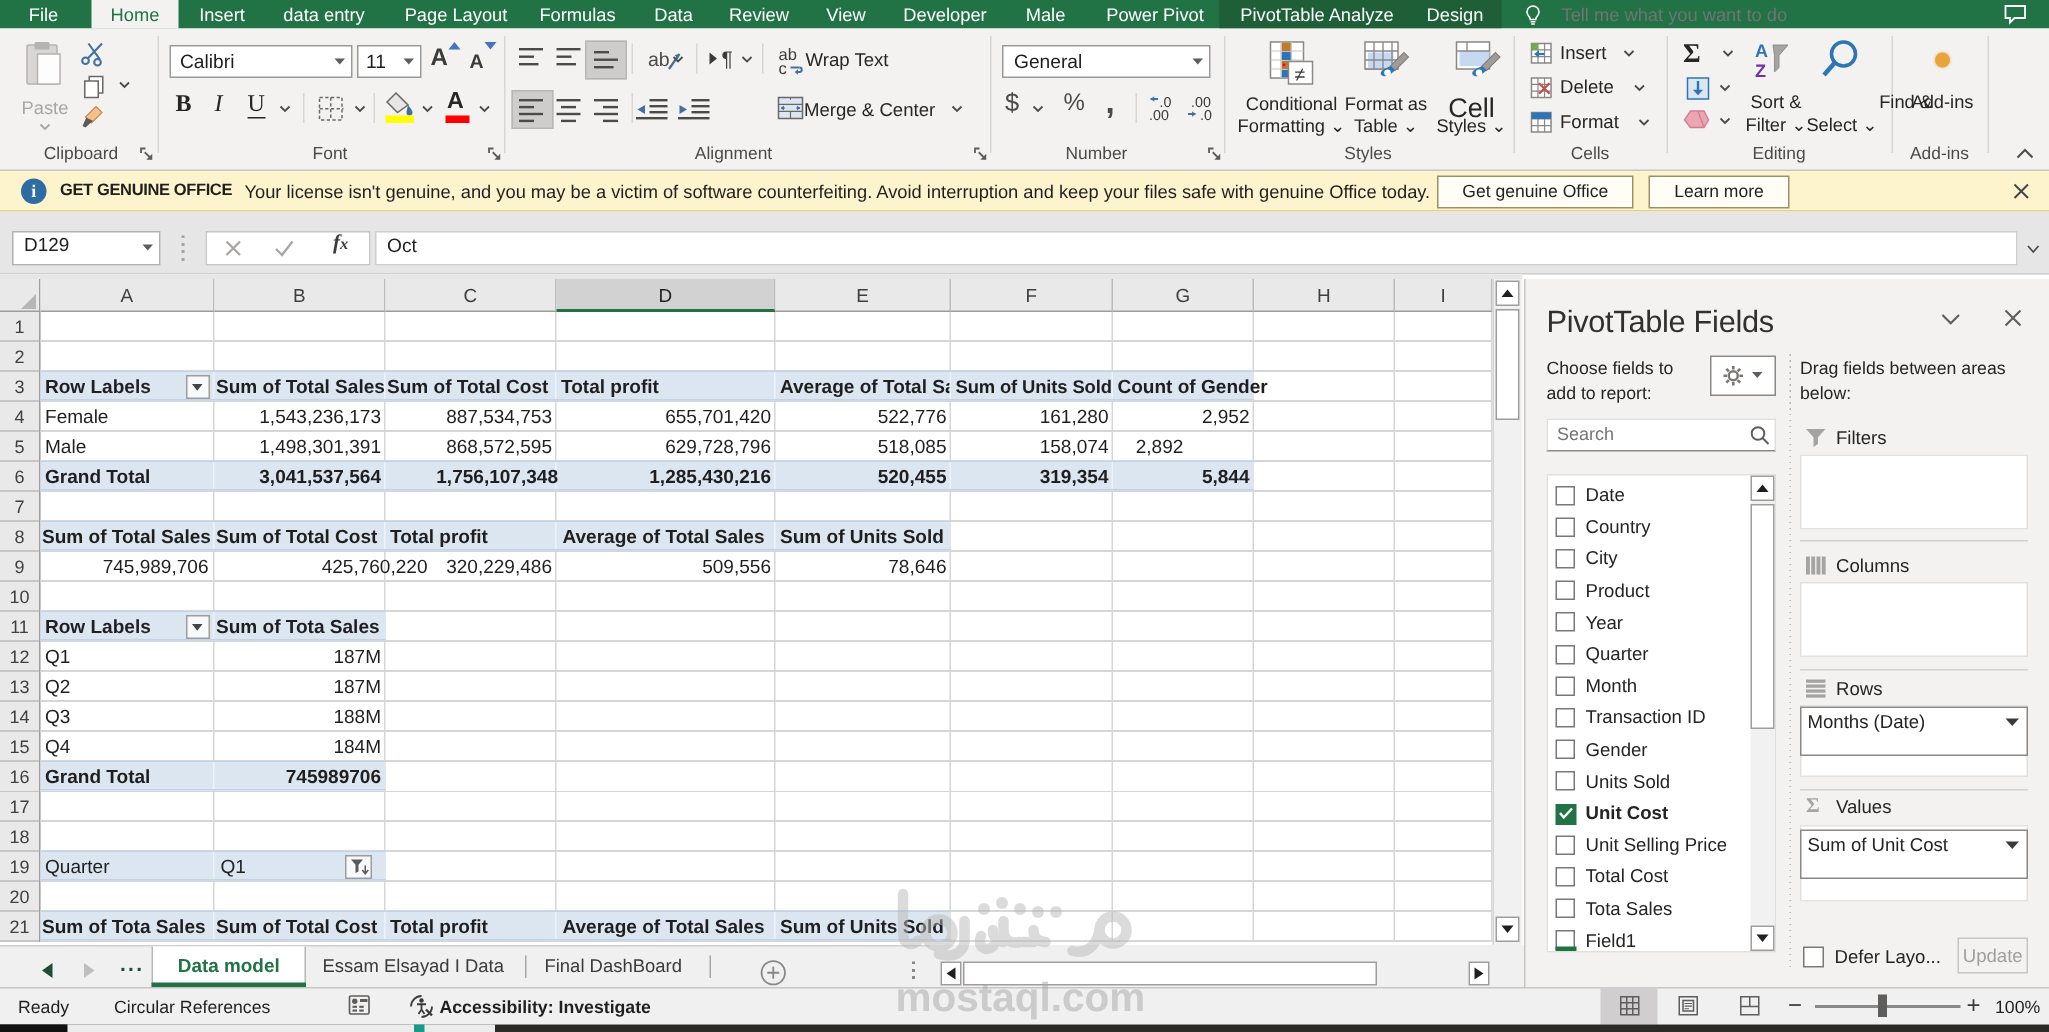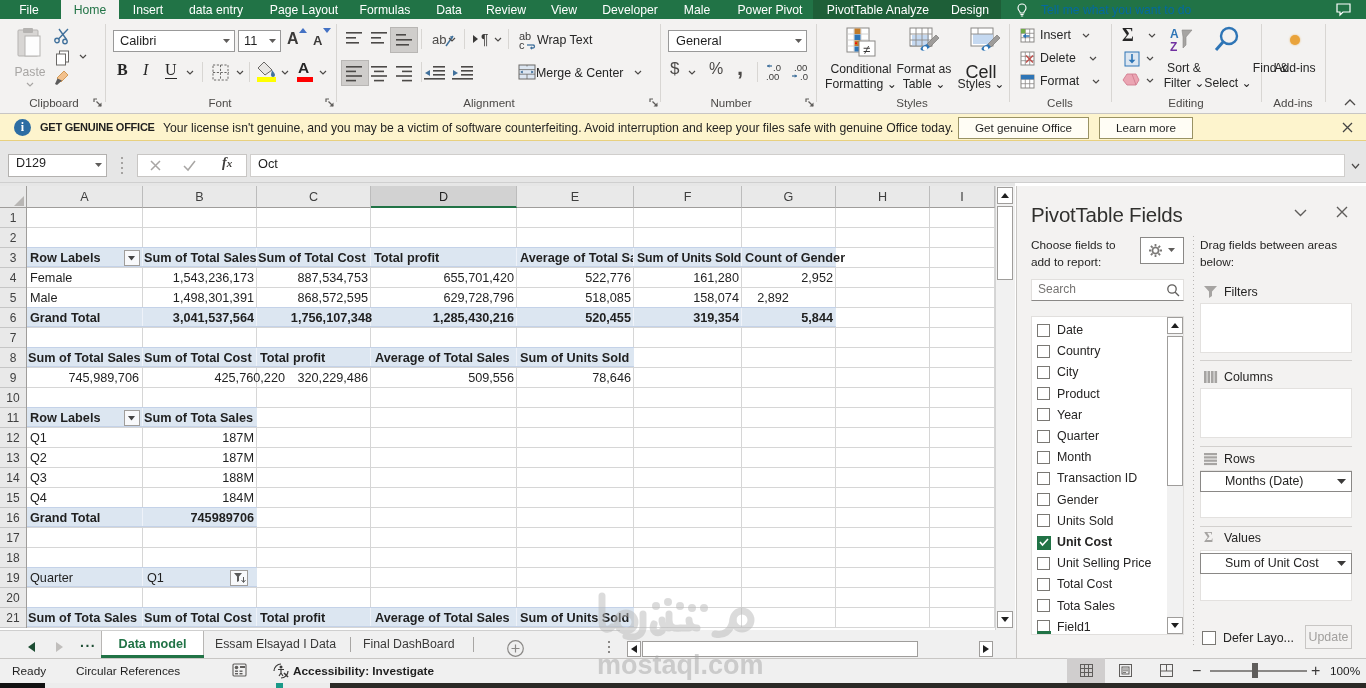--- a/index.html
+++ b/index.html
@@ -1,30 +1,30 @@
 <!DOCTYPE html>
 <html><head><meta charset="utf-8"><style>
 *{margin:0;padding:0;box-sizing:border-box}
 html,body{width:1366px;height:688px;overflow:hidden}
 body{font-family:"Liberation Sans",sans-serif;position:relative;background:#fff;font-size:13px;color:#262626}
 .a{position:absolute}
-.tab{position:absolute;top:0;height:19px;line-height:20px;color:#0369a1;font-size:12.2px;text-align:center}
+.tab{position:absolute;top:0;height:19px;line-height:20px;color:#737373;font-size:12.2px;text-align:center}
 .glab{position:absolute;font-size:11.6px;color:#4c4a48;text-align:center;top:96px;height:14px;line-height:14px}
 .gdiv{position:absolute;top:24px;height:78px;width:1px;background:#d8d6d3}
 .cmb{position:absolute;background:#fff;border:1px solid #999;}
 .cell{position:absolute;height:20px;line-height:20px;font-size:12.7px;white-space:nowrap;color:#1f1f1f}
 .b{font-weight:bold}
 .band{position:absolute;height:20px;background:#dce6f1;border-top:1px solid #c4d2e8;border-bottom:1px solid #c4d2e8}
 .colh{position:absolute;top:186px;height:22px;line-height:22px;text-align:center;font-size:12.6px;color:#3f3f3f;background:#e9e9e9;border-right:1px solid #bcbcbc}
 .rown{position:absolute;left:0;width:26px;text-align:center;font-size:12px;color:#3f3f3f;height:20px;line-height:20px}
 .fitem{position:absolute;left:1032px;width:130px;height:21px;line-height:21px;font-size:12.4px;color:#252423}
 .fcb{position:absolute;left:1037px;width:13px;height:13px;border:1px solid #7a7874;background:#fff}
 .parealab{position:absolute;font-size:12.4px;color:#252423}
 .pbox{position:absolute;background:#fff;border:1px solid #e3e1df}
-.pdrop{position:absolute;background:#fff;border:1px solid #8a8886;height:21px;line-height:19px;font-size:12.4px;color:#252423;padding-left:24px}
+.pdrop{position:absolute;background:#fff;border:1px solid #8a8886;height:33px;line-height:19px;font-size:12.4px;color:#252423;padding-left:4px}
 svg{position:absolute;overflow:visible}
 </style></head><body>
 <div class="a" style="left:0;top:0;width:1366px;height:19px;background:#217346"></div>
 <div class="a" style="left:813px;top:0;width:188px;height:19px;background:#1e5f38"></div>
 <div class="a" style="left:61px;top:0;width:58px;height:19px;background:#f3f2f1"></div>
 <div class="tab" style="left:-51px;width:160px;color:#fff">File</div>
 <div class="tab" style="left:10px;width:160px;color:#217346">Home</div>
 <div class="tab" style="left:68px;width:160px;color:#fff">Insert</div>
 <div class="tab" style="left:136px;width:160px;color:#fff">data entry</div>
 <div class="tab" style="left:224px;width:160px;color:#fff">Page Layout</div>

